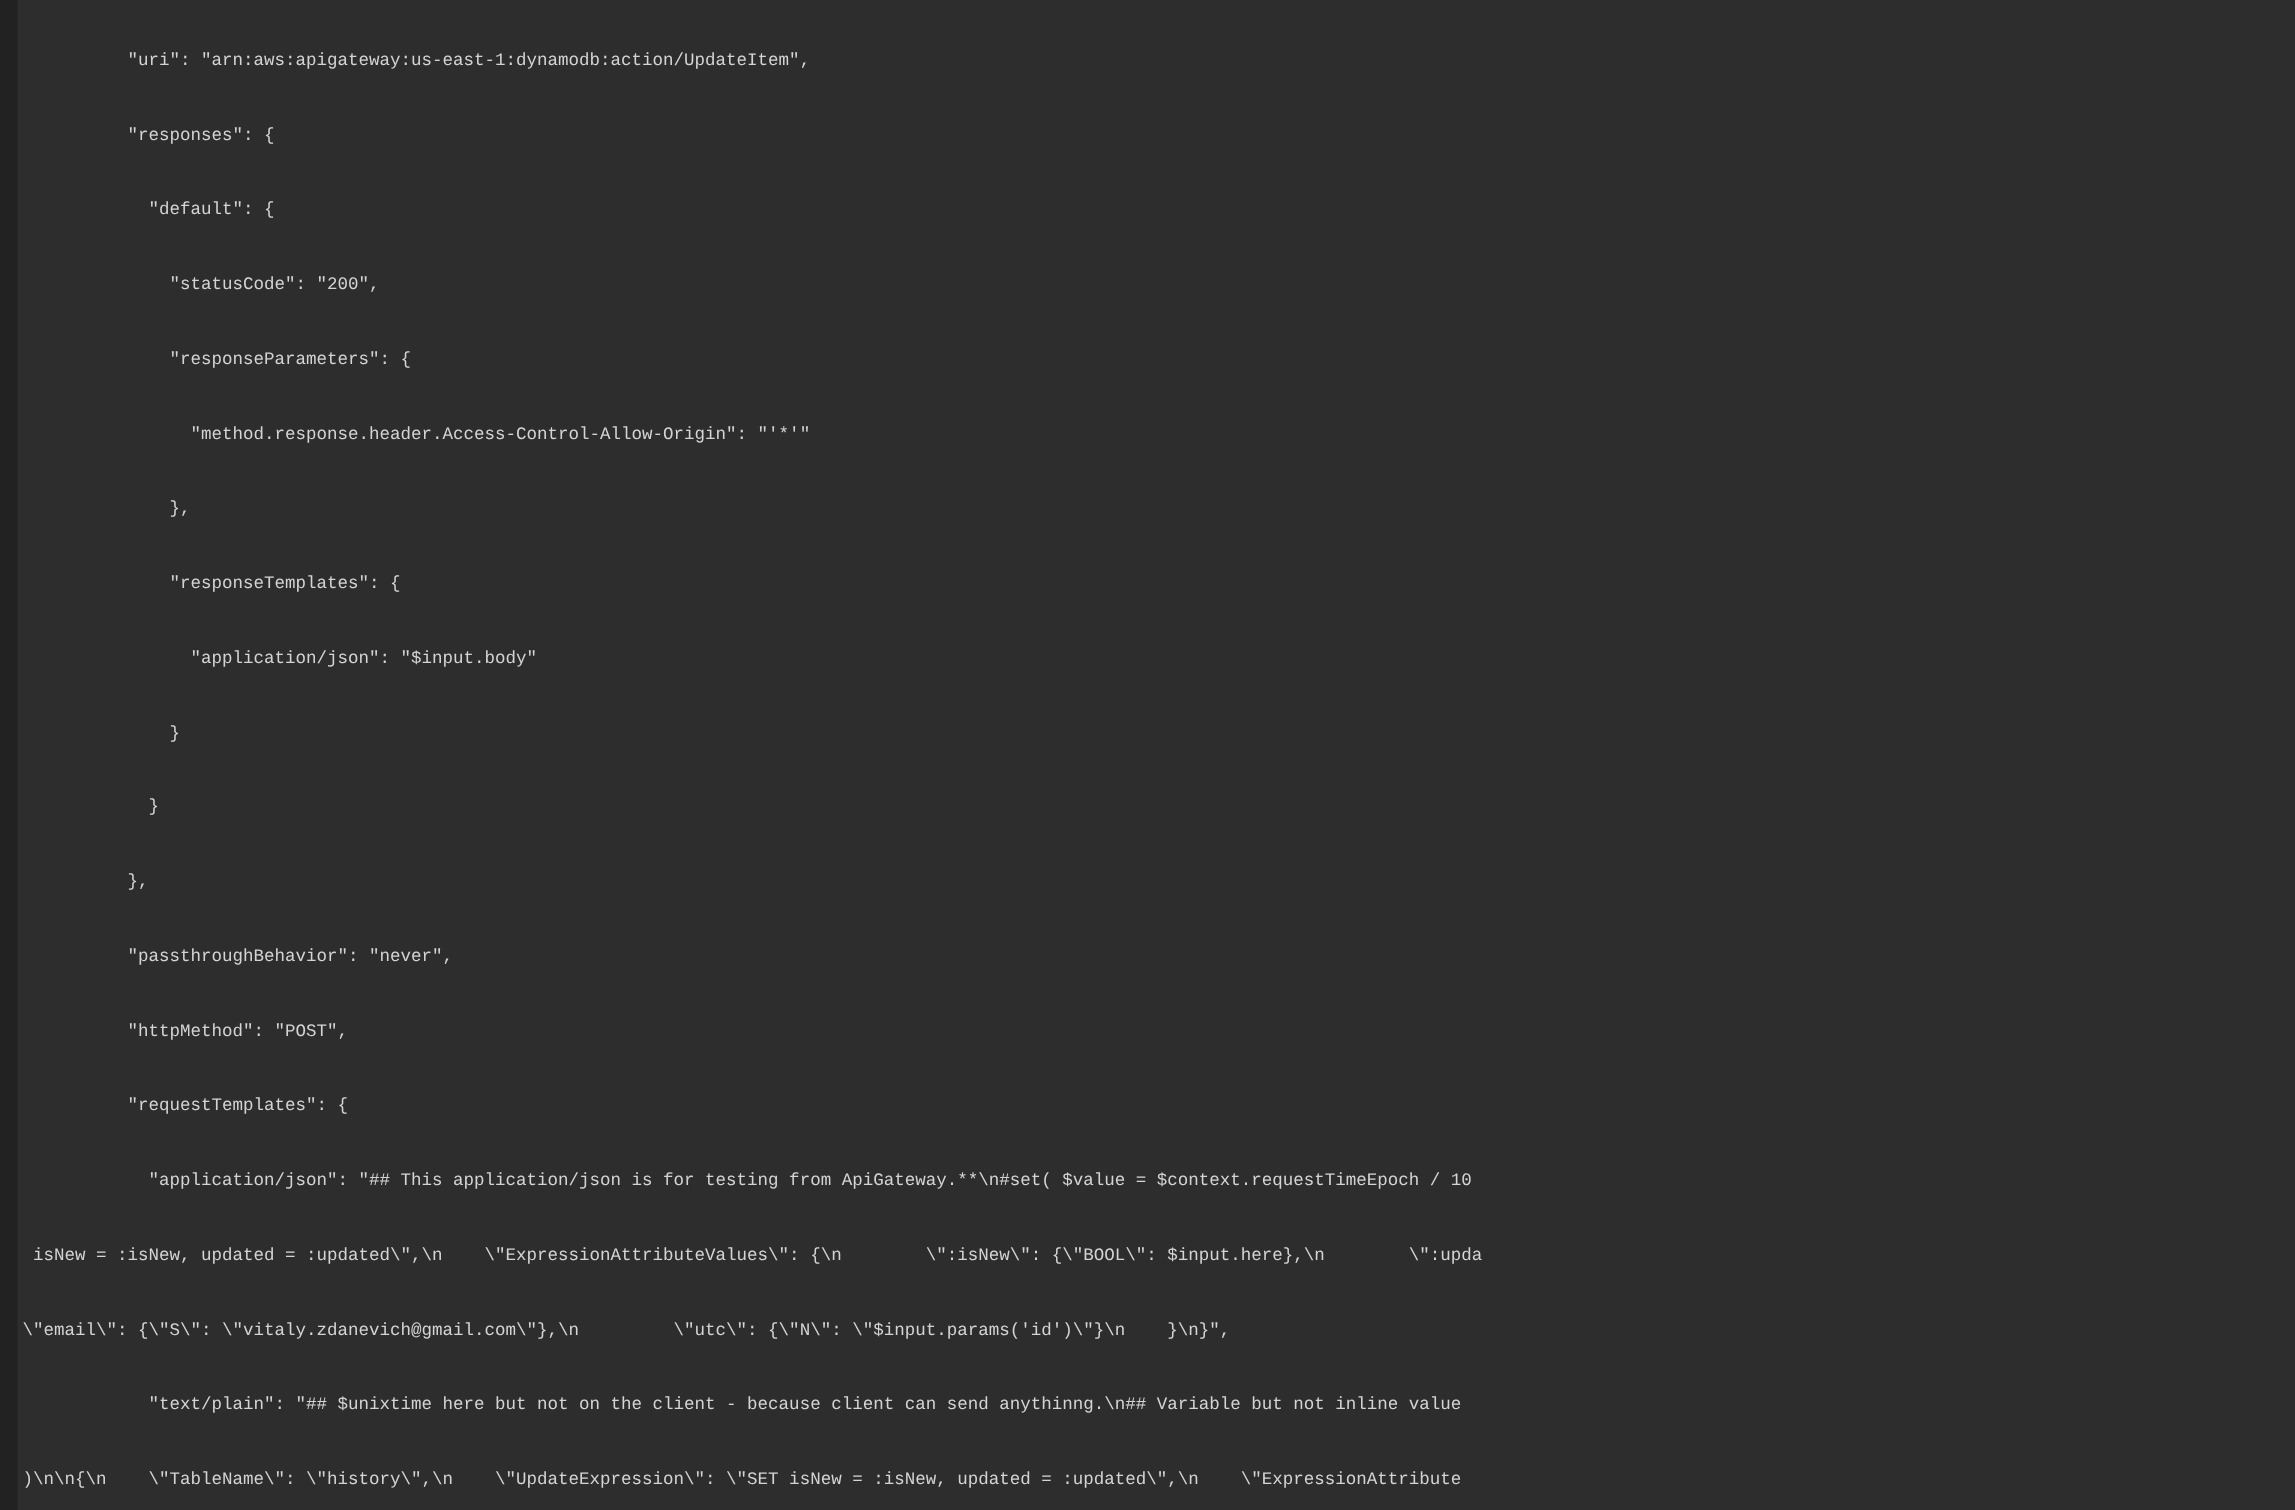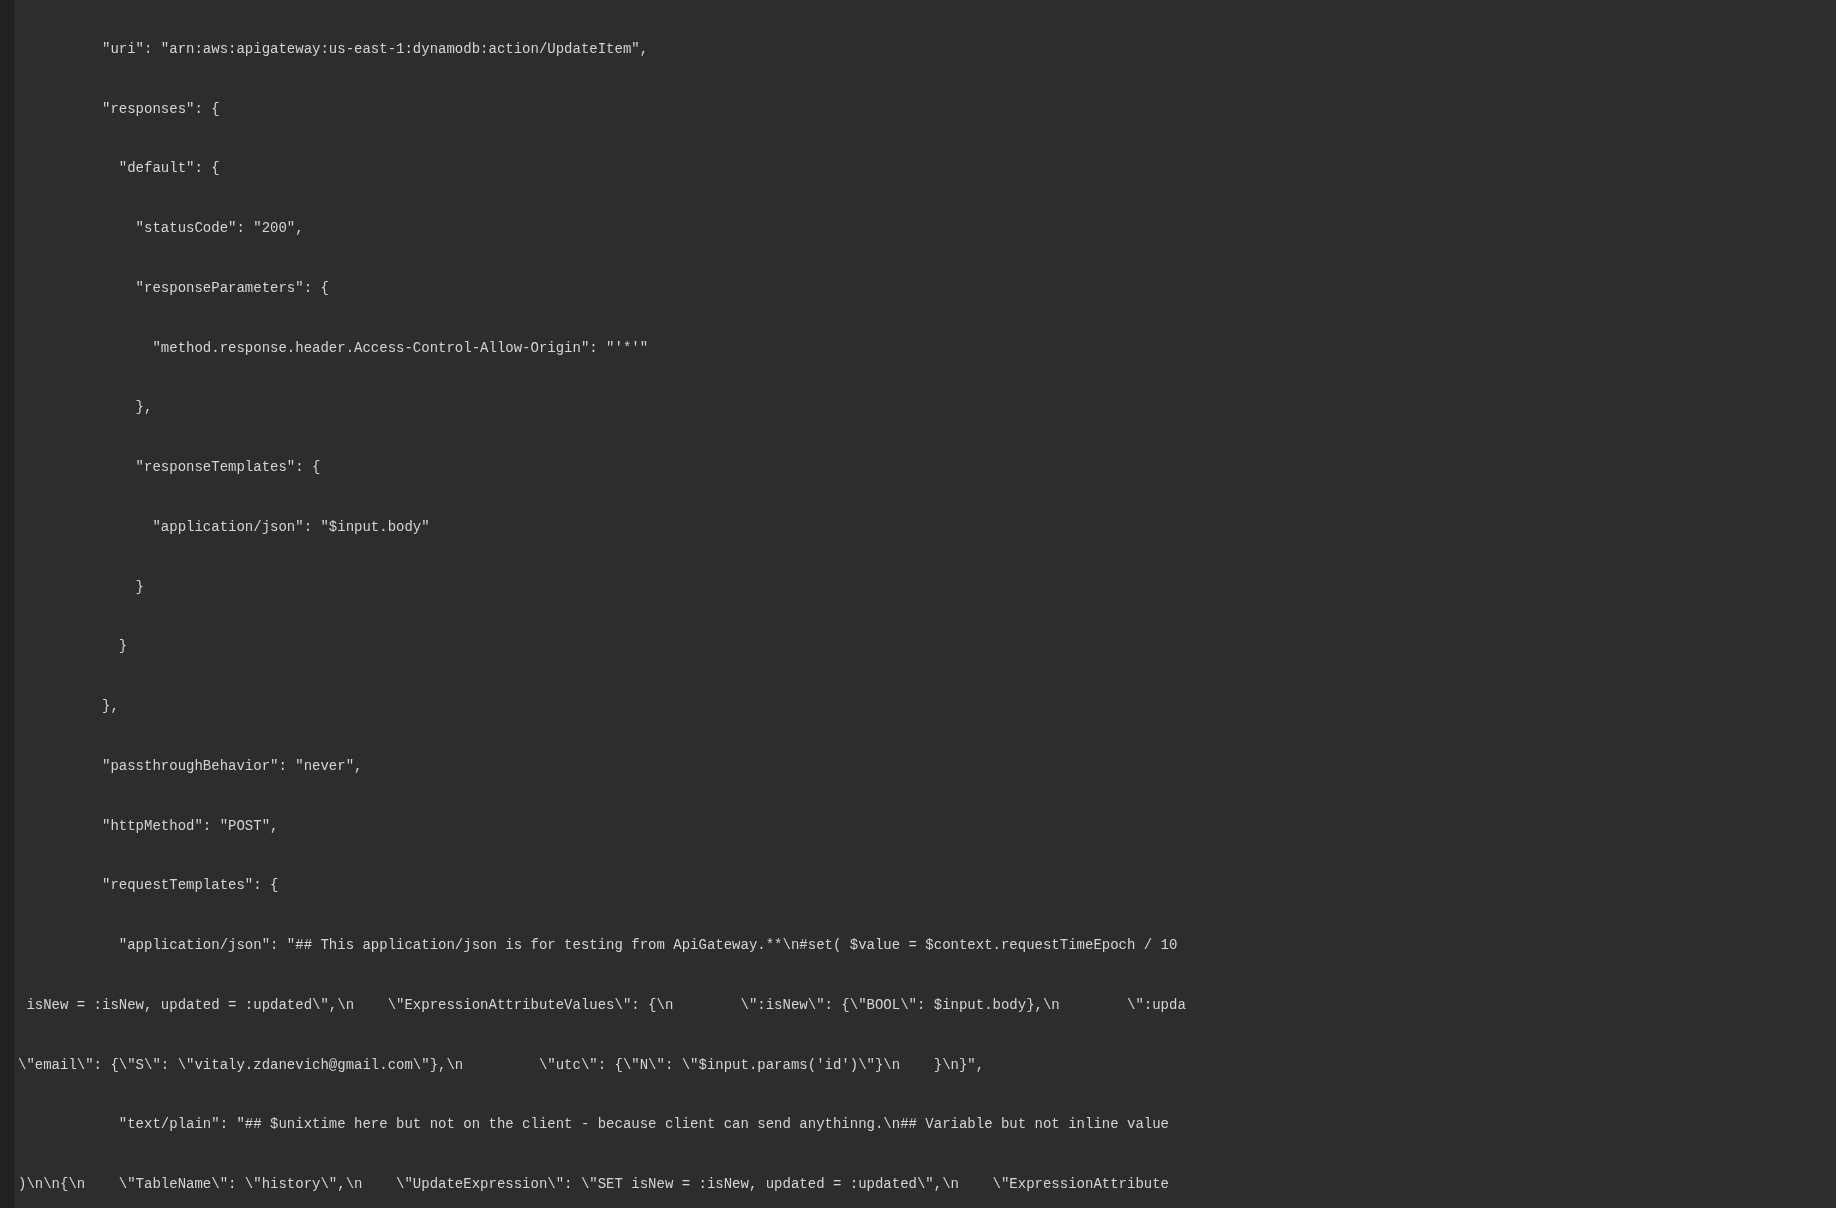--- a/index.html
+++ b/index.html
@@ -51,21 +51,21 @@
     <div class="line">              },</div>
     <div class="line">              "responseTemplates": {</div>
     <div class="line">                "application/json": "$input.body"</div>
     <div class="line">              }</div>
     <div class="line">            }</div>
     <div class="line">          },</div>
     <div class="line">          "passthroughBehavior": "never",</div>
     <div class="line">          "httpMethod": "POST",</div>
     <div class="line">          "requestTemplates": {</div>
     <div class="line">            "application/json": "## This application/json is for testing from ApiGateway.**\n#set( $value = $context.requestTimeEpoch / 10</div>
-    <div class="line"> isNew = :isNew, updated = :updated\",\n    \"ExpressionAttributeValues\": {\n        \":isNew\": {\"BOOL\": $input.body},\n        \":upda</div>
+    <div class="line"> isNew = :isNew, updated = :updated\",\n    \"ExpressionAttributeValues\": {\n        \":isNew\": {\"BOOL\": $input.here},\n        \":upda</div>
     <div class="line">\"email\": {\"S\": \"vitaly.zdanevich@gmail.com\"},\n         \"utc\": {\"N\": \"$input.params('id')\"}\n    }\n}",</div>
     <div class="line">            "text/plain": "## $unixtime here but not on the client - because client can send anythinng.\n## Variable but not inline value </div>
     <div class="line">)\n\n{\n    \"TableName\": \"history\",\n    \"UpdateExpression\": \"SET isNew = :isNew, updated = :updated\",\n    \"ExpressionAttribute</div>
     
     
     
     
     
     
     

